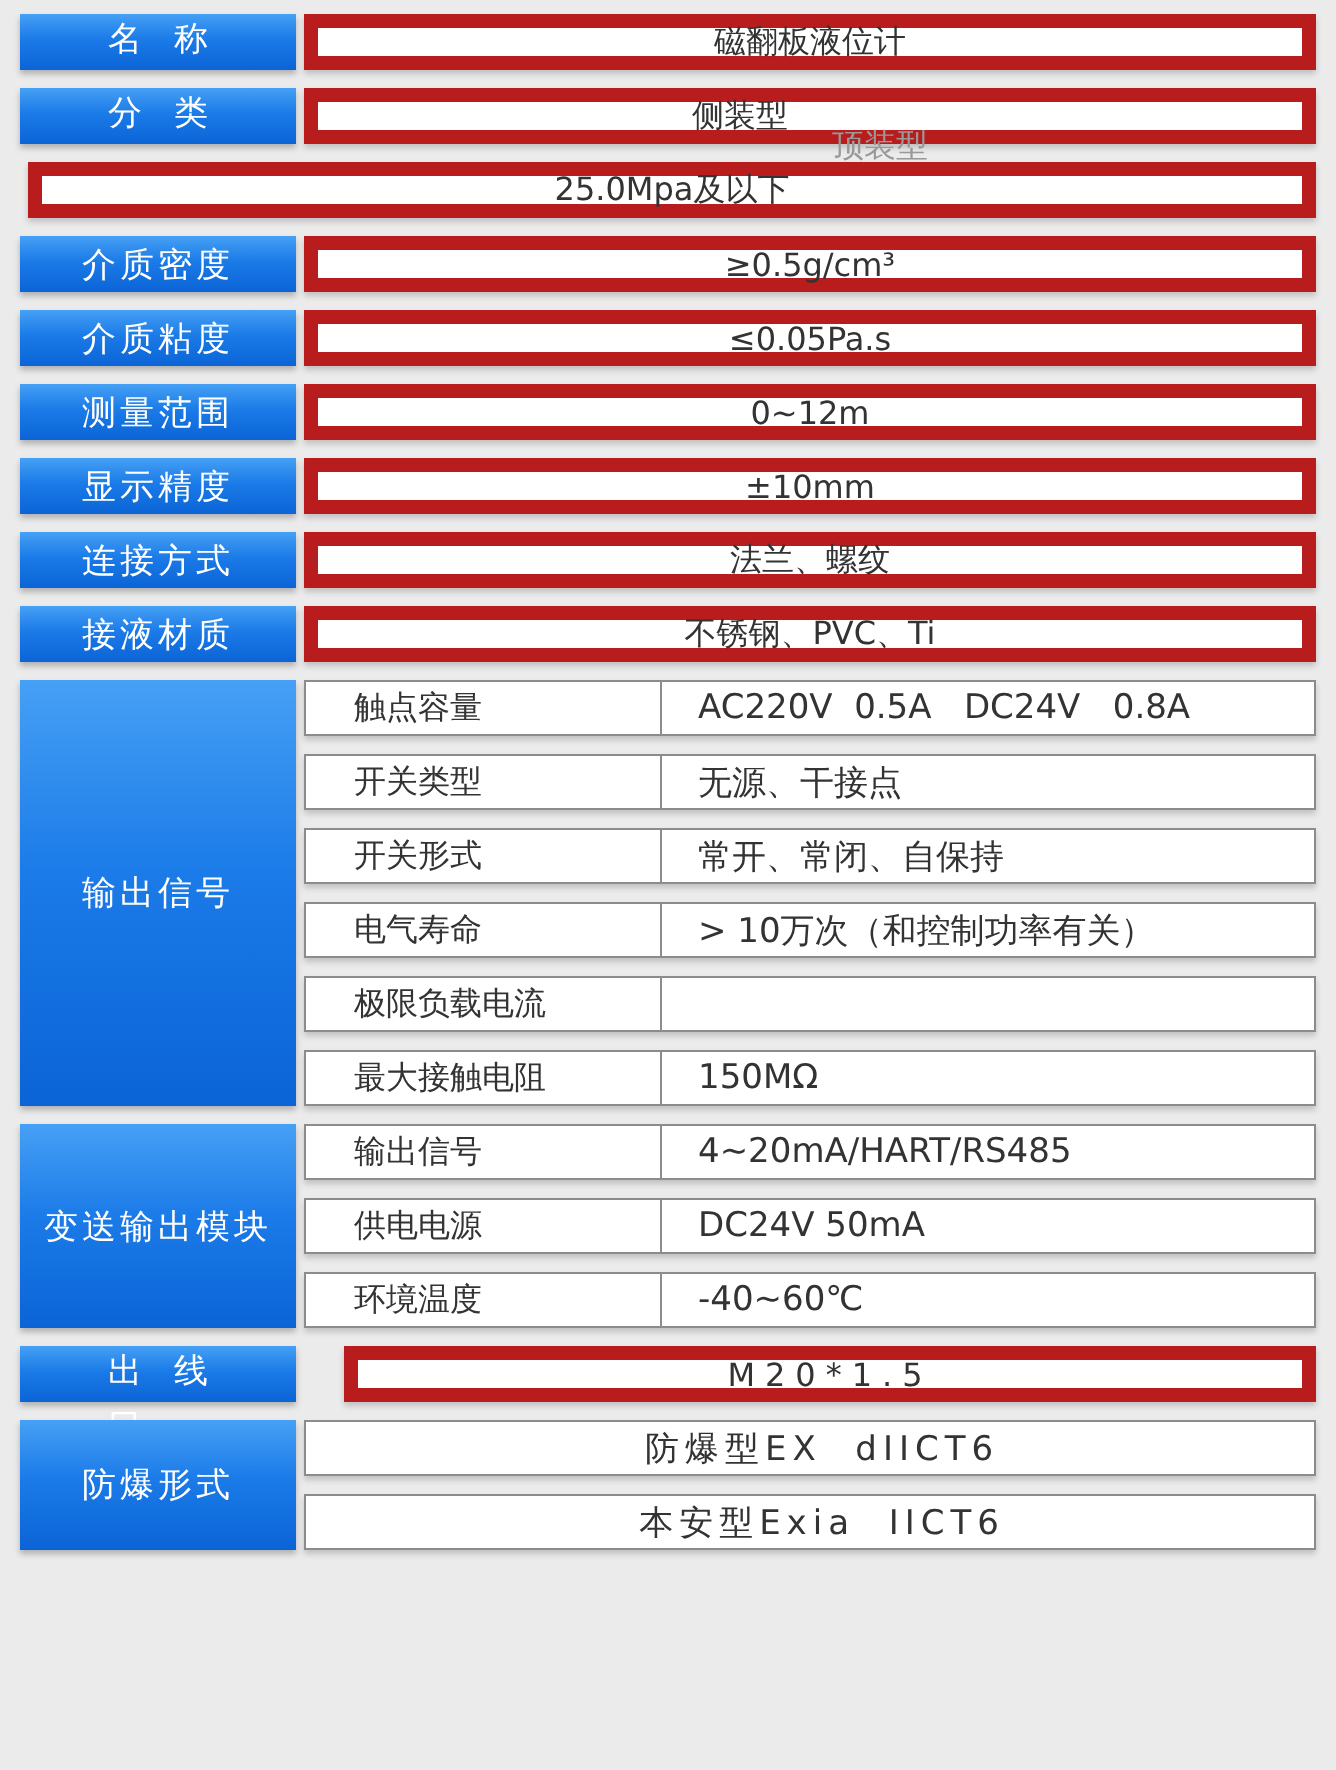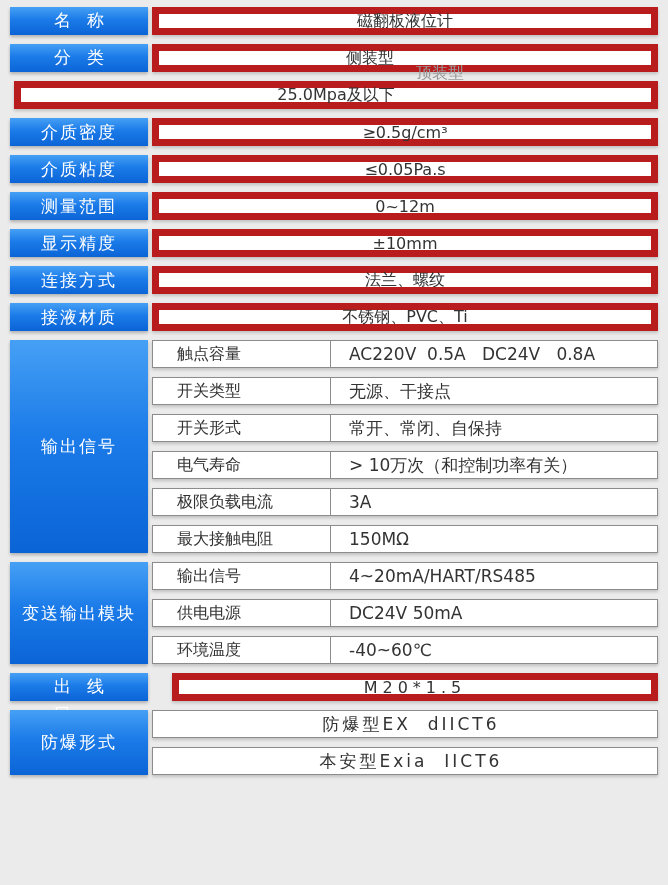--- a/index.html
+++ b/index.html
@@ -124,21 +124,20 @@
       <div class="subrow">
         <div class="sub-name">开关形式</div>
         <div class="sub-value">常开、常闭、自保持</div>
       </div>
       <div class="subrow">
         <div class="sub-name">电气寿命</div>
         <div class="sub-value">&gt; 10万次（和控制功率有关）</div>
       </div>
       <div class="subrow">
         <div class="sub-name">极限负载电流</div>
-        <div class="sub-value">3A</div>
       </div>
       <div class="subrow">
         <div class="sub-name">最大接触电阻</div>
         <div class="sub-value">150MΩ</div>
       </div>
     </div>
   </div>
 
   <div class="section">
     <div class="label">变送输出模块</div>

